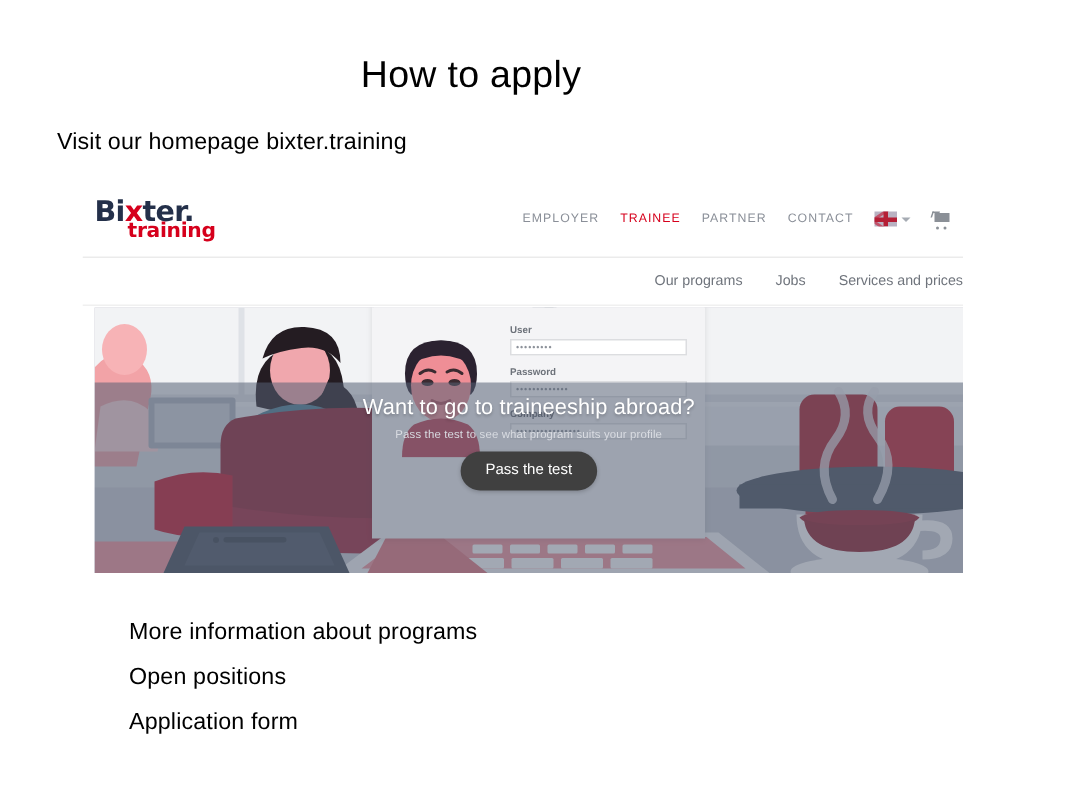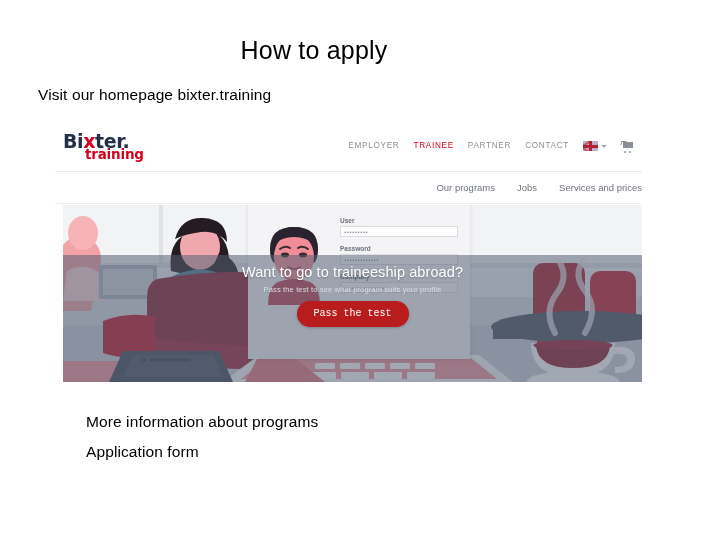--- a/index.html
+++ b/index.html
@@ -262,29 +262,28 @@
     text-align: center;
     color: #d9dce2;
     font-size: 7.6px;
     letter-spacing: 0.1px;
   }
   .cta-btn {
     position: absolute;
     left: 50%;
     top: 96px;
     transform: translateX(-50%);
-    background: #b91c1c;
+    background: #404040;
     color: #ffffff;
     font-size: 10px;
     padding: 7px 17px 8px 17px;
     border-radius: 13px;
     border: none;
     white-space: nowrap;
     box-shadow: 0 1px 3px rgba(0,0,0,0.2);
-    font-family: Liberation Mono, monospace;
   }
 </style>
 </head>
 <body>
 
 <div class="slide-title">How to apply</div>
 
 <div class="lead-line">Visit our homepage bixter.training</div>
 
 <div class="site-shot">
@@ -449,14 +448,15 @@
     <div class="overlay-band"></div>
     <div class="hero-heading">Want to go to traineeship abroad?</div>
     <div class="hero-sub">Pass the test to see what program suits your profile</div>
     <button class="cta-btn">Pass the test</button>
 
   </div>
 </div>
 
 <div class="bottom-links">
   <div class="bl">More information about programs</div>
+  <div class="bl">Open positions</div>
   <div class="bl">Application form</div>
 </div>
 
 </body></html>

